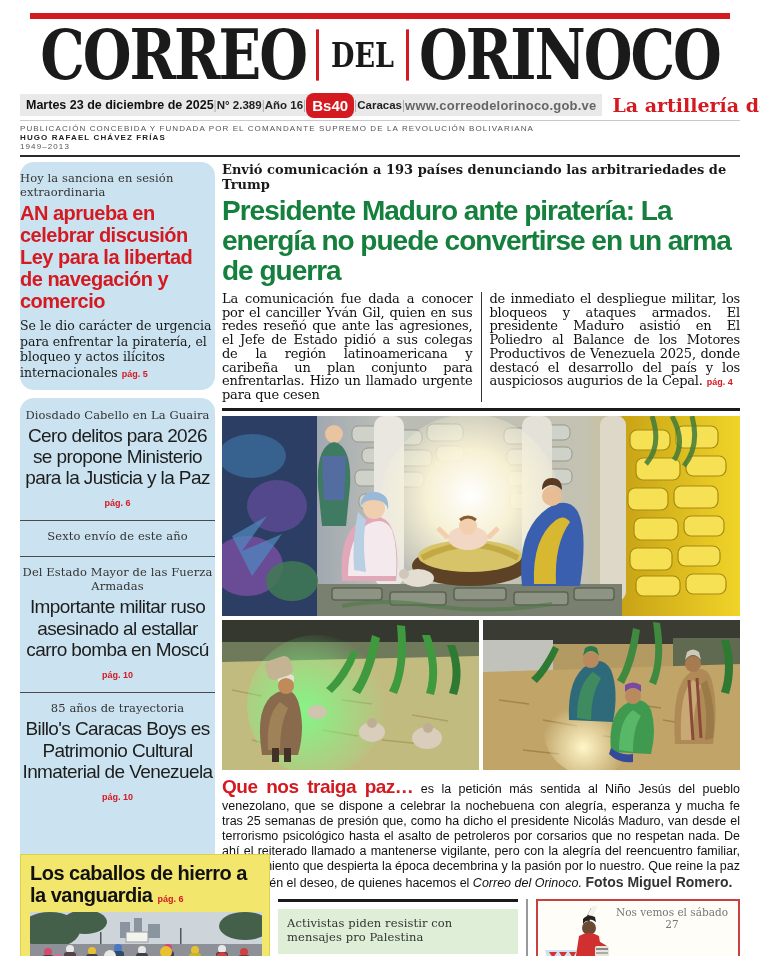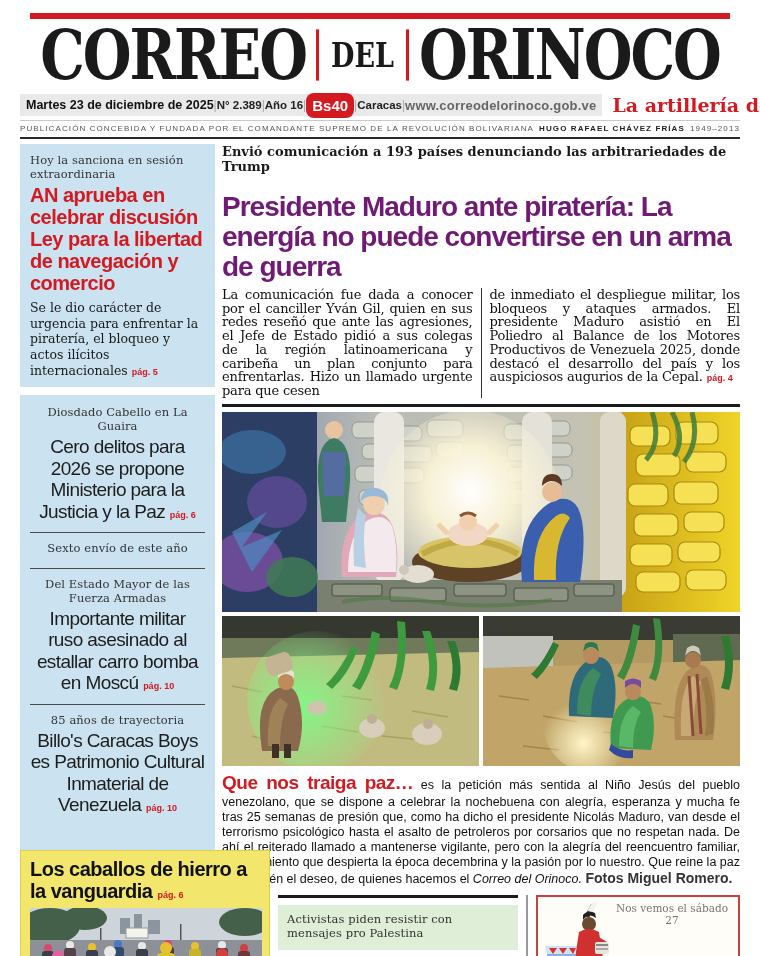--- a/index.html
+++ b/index.html
@@ -16,42 +16,42 @@
 
   .datestrip { display:flex; align-items:center; margin-top:6px; height:22px; }
   .datestrip-left { flex:1; background:#e9e9e9; height:22px; display:flex; align-items:center; padding:0 6px; white-space:nowrap; }
   .date-main { font-weight:bold; font-size:12.5px; color:#111; }
   .date-sep { color:#aaa; font-size:12px; }
   .date-item { font-weight:bold; font-size:11.5px; color:#222; }
   .price-pill { background:#d41920; color:#fff; font-weight:bold; font-size:15px; border-radius:8px; padding:4px 6px; }
   .date-url { font-size:13px; color:#666; font-weight:bold; letter-spacing:0.2px; }
   .slogan { color:#d41920; font-family:"DejaVu Serif", serif; font-weight:bold; font-size:19px; padding-left:10px; white-space:nowrap; }
 
-  .founders { border-top:1px solid #c9c9c9; border-bottom:2px solid #2a2a2a; margin-top:4px; padding:3px 0 4px 0; font-size:8px; letter-spacing:1.1px; color:#555; display:flex; justify-content:space-between; white-space:nowrap; }
+  .founders { border-top:1px solid #c9c9c9; border-bottom:2px solid #2a2a2a; margin-top:4px; padding:3px 0 4px 0; font-size:8px; letter-spacing:1.1px; color:#555; display:flex; justify-content:space-between; white-space:nowrap;flex-direction:column; }
   .founders b { color:#222; }
 
   
   .content { display:flex; gap:7px; margin-top:5px; }
   .sidebar { width:195px; flex:none; display:flex; flex-direction:column; gap:8px; }
-  .sideblock { background:#cbe3f0; padding:9px 10px; }
+  .sideblock { background:#cbe3f0; padding:9px 0;border-radius:14px; }
   .kicker { font-family:"DejaVu Serif", serif; font-size:11.5px; color:#333; letter-spacing:0.1px; margin-bottom:3px; }
   .side-head-red { color:#d41920; font-weight:bold; font-size:20px; line-height:1.1; letter-spacing:-0.5px; }
   .side-deck { font-family:"DejaVu Serif", serif; font-size:12.5px; color:#1a1a1a; line-height:1.25; margin-top:6px; }
   .pagref { color:#d41920; font-weight:bold; font-size:9px; font-family:"Liberation Sans", sans-serif; letter-spacing:0; }
   .side-article { padding:8px 0 10px 0; }
   .side-article + .side-article { border-top:1px solid #4a4a4a; }
   .side-head { color:#1d1d1d; font-size:19px; line-height:1.13; letter-spacing:-0.6px; margin-top:2px; }
 
   .yellowbox { background:#f2e66d; border:1px solid #e0cf4a; width:250px; padding:7px 9px; margin-top:-45px; position:relative; z-index:3; }
   .yellow-head { color:#111; font-weight:bold; font-size:20px; line-height:1.1; letter-spacing:-0.5px; margin-bottom:6px; }
 
   
   .main { flex:1; display:flex; flex-direction:column; }
   .main-kicker { font-family:"DejaVu Serif", serif; font-weight:bold; font-size:13px; color:#1a1a1a; }
-  .main-head { font-weight:bold; font-size:28px; line-height:1.07; color:#701a75; letter-spacing:-1px; margin-top:18px; }
+  .main-head { font-weight:bold; font-size:28px; line-height:1.07; color:#15803d; letter-spacing:-1px; margin-top:4px; }
   .bodycols { display:flex; margin-top:6px; }
   .bodycol { flex:1; font-family:"DejaVu Serif", serif; font-size:13px; line-height:1.06; color:#111; text-align:justify; letter-spacing:-0.2px; }
   .bodycol.first { padding-right:8px; border-right:1px solid #333; }
   .bodycol.second { padding-left:8px; }
   .mainrule { height:3px; background:#1a1a1a; margin:6px 0 5px 0; }
   .photo-main { width:100%; height:200px; display:block; }
   .photo-row { display:flex; gap:4px; margin-top:4px; }
   .photo-sub { width:257px; height:150px; display:block; }
 
   .caption { margin-top:6px; font-size:12.5px; line-height:1.2; text-align:justify; color:#111; }

